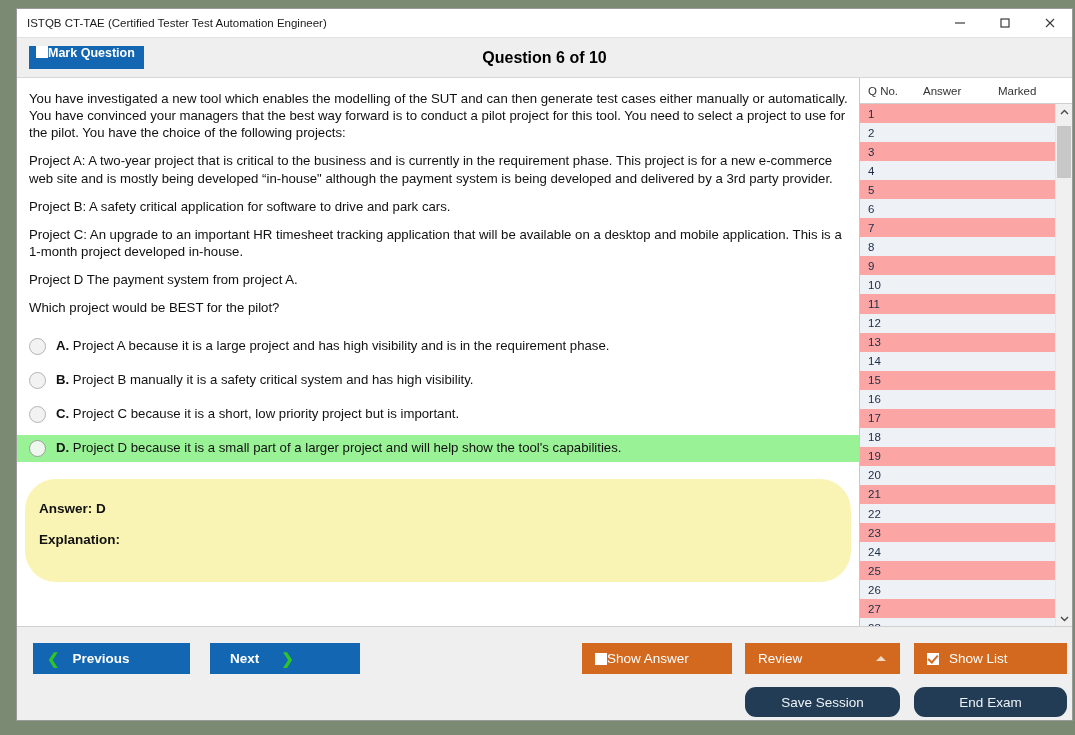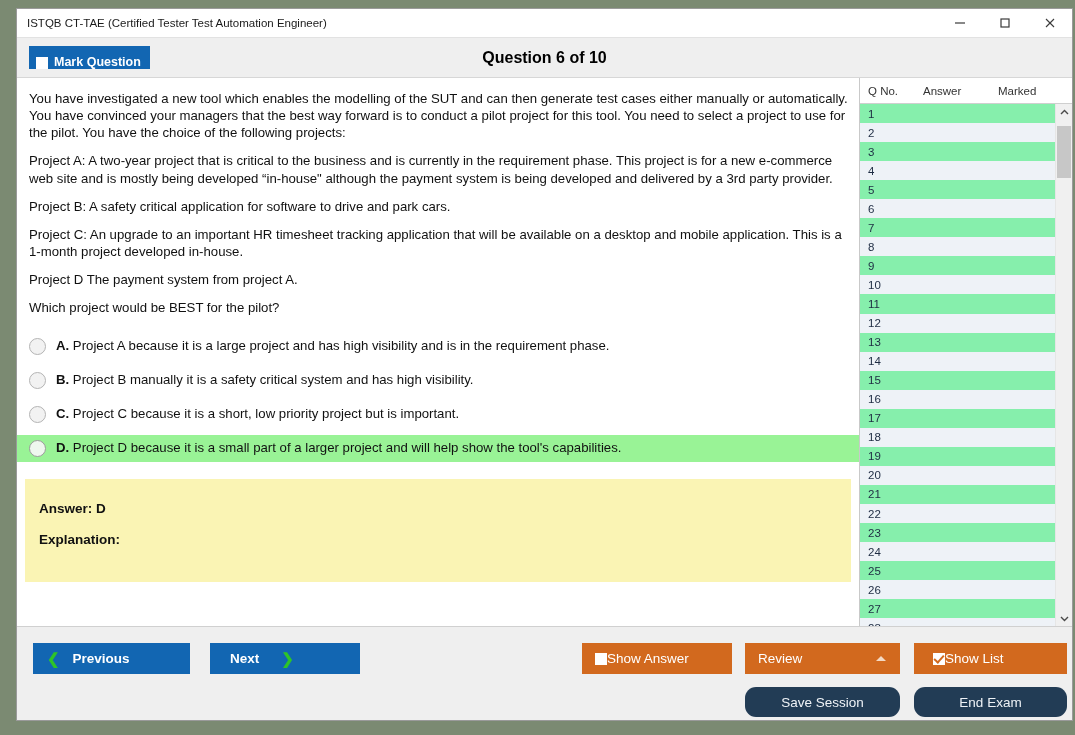--- a/index.html
+++ b/index.html
@@ -63,24 +63,23 @@
     padding-left: 12px;
     border-bottom: 1px solid #d7d7d7;
   }
   .mark-btn {
     background: #1266b2;
     color: #ffffff;
     font-size: 12.5px;
     font-weight: bold;
     height: 23px;
     display: inline-flex;
-    align-items: flex-end;
+    align-items: flex-start;
     padding: 0 9px 0 7px;
     border: none;
-    gap: 6px;
     cursor: pointer;
   }
   .cb {
     width: 12px;
     height: 12px;
     background: #ffffff;
     display: inline-block;
     position: relative;
     flex: 0 0 auto;
   }
@@ -153,31 +152,32 @@
     color: #111;
     line-height: 1.2;
   }
   .opt-text b { font-weight: bold; }
   .answer-box {
     margin: 17px 8px 0 8px;
     background: #faf4b4;
     height: 103px;
     padding: 22px 0 0 14px;
     box-sizing: border-box;
+    border-radius: 31px;
   }
   .answer-line {
     font-size: 13.5px;
     font-weight: bold;
     color: #111;
     margin-bottom: 16px;
   }
   
   .list-pane {
     flex: 1 1 auto;
-    background: #86efac;
+    background: #fca5a5;
     border-left: 1px solid #c9c9c9;
     display: flex;
     flex-direction: column;
     min-width: 0;
   }
   .list-head {
     height: 25px;
     display: flex;
     align-items: center;
     font-size: 11.5px;
@@ -266,21 +266,21 @@
   .btn-orange {
     background: #d2691e;
     color: #ffffff;
     font-size: 13.5px;
     height: 31px;
     display: flex;
     align-items: center;
   }
   .btn-showanswer { left: 565px; top: 634px; width: 150px; padding-left: 13px; }
   .btn-review { left: 728px; top: 634px; width: 155px; padding-left: 13px; justify-content: space-between; padding-right: 14px; }
-  .btn-showlist { left: 897px; top: 634px; width: 153px; padding-left: 19px; }
+  .btn-showlist { left: 897px; top: 634px; width: 153px; padding-left: 13px; gap: 10px; }
   .caret-up {
     width: 0; height: 0;
     border-left: 5px solid transparent;
     border-right: 5px solid transparent;
     border-bottom: 5px solid #f3d9c4;
   }
   .btn-dark {
     background: #223c55;
     color: #eef2f6;
     font-size: 13.5px;

